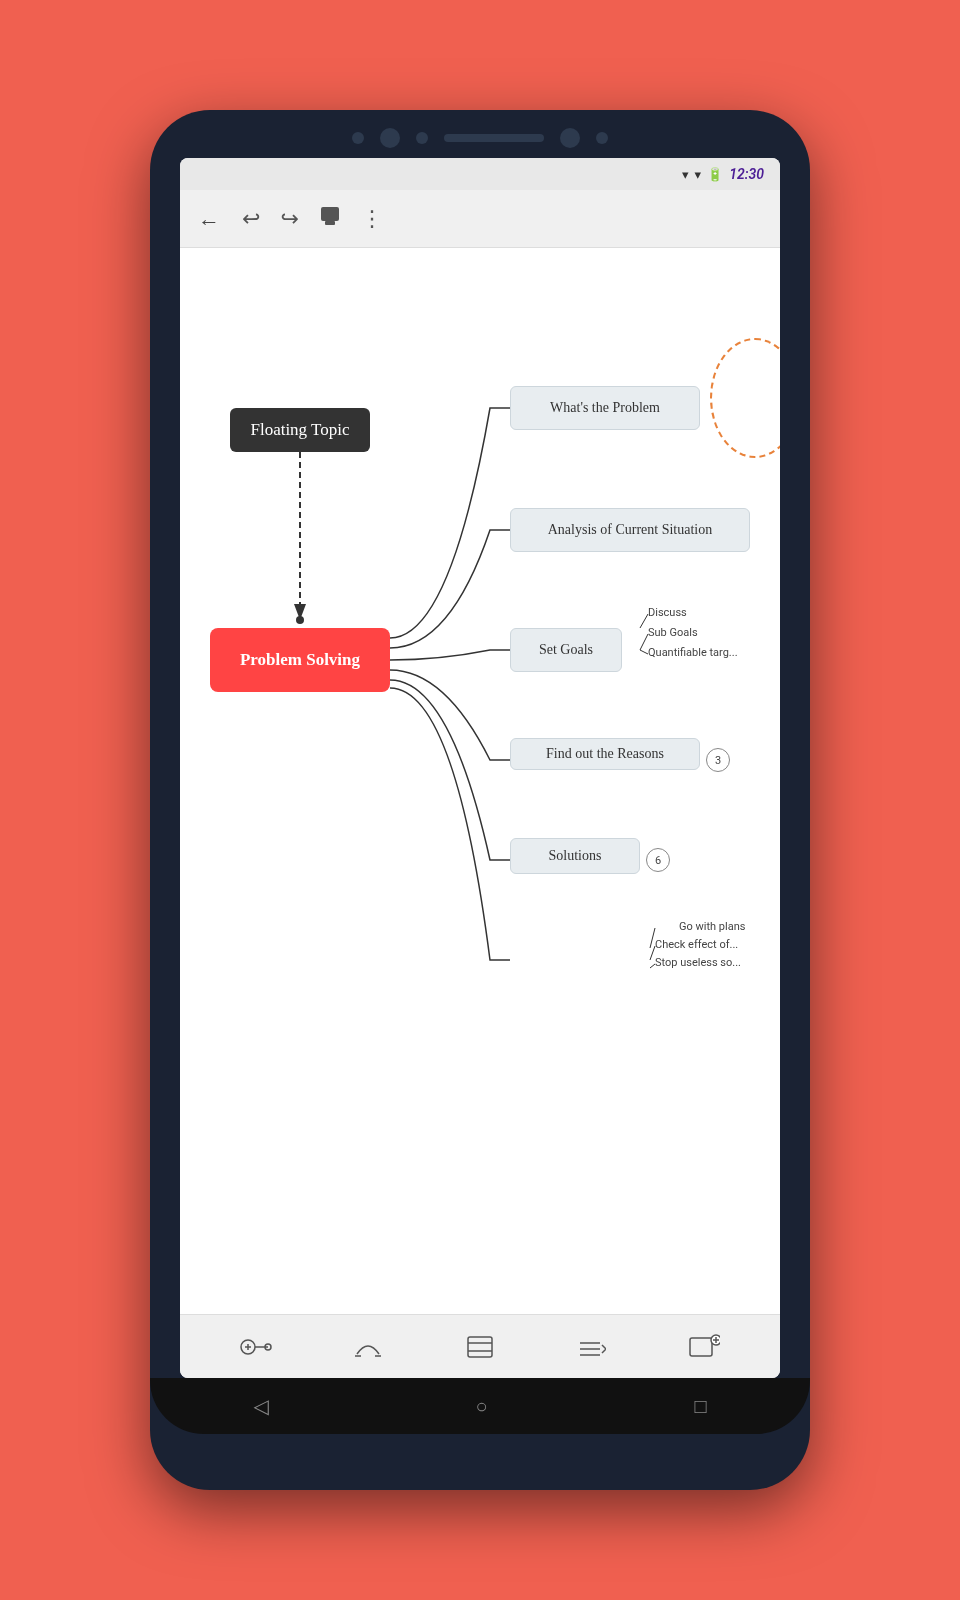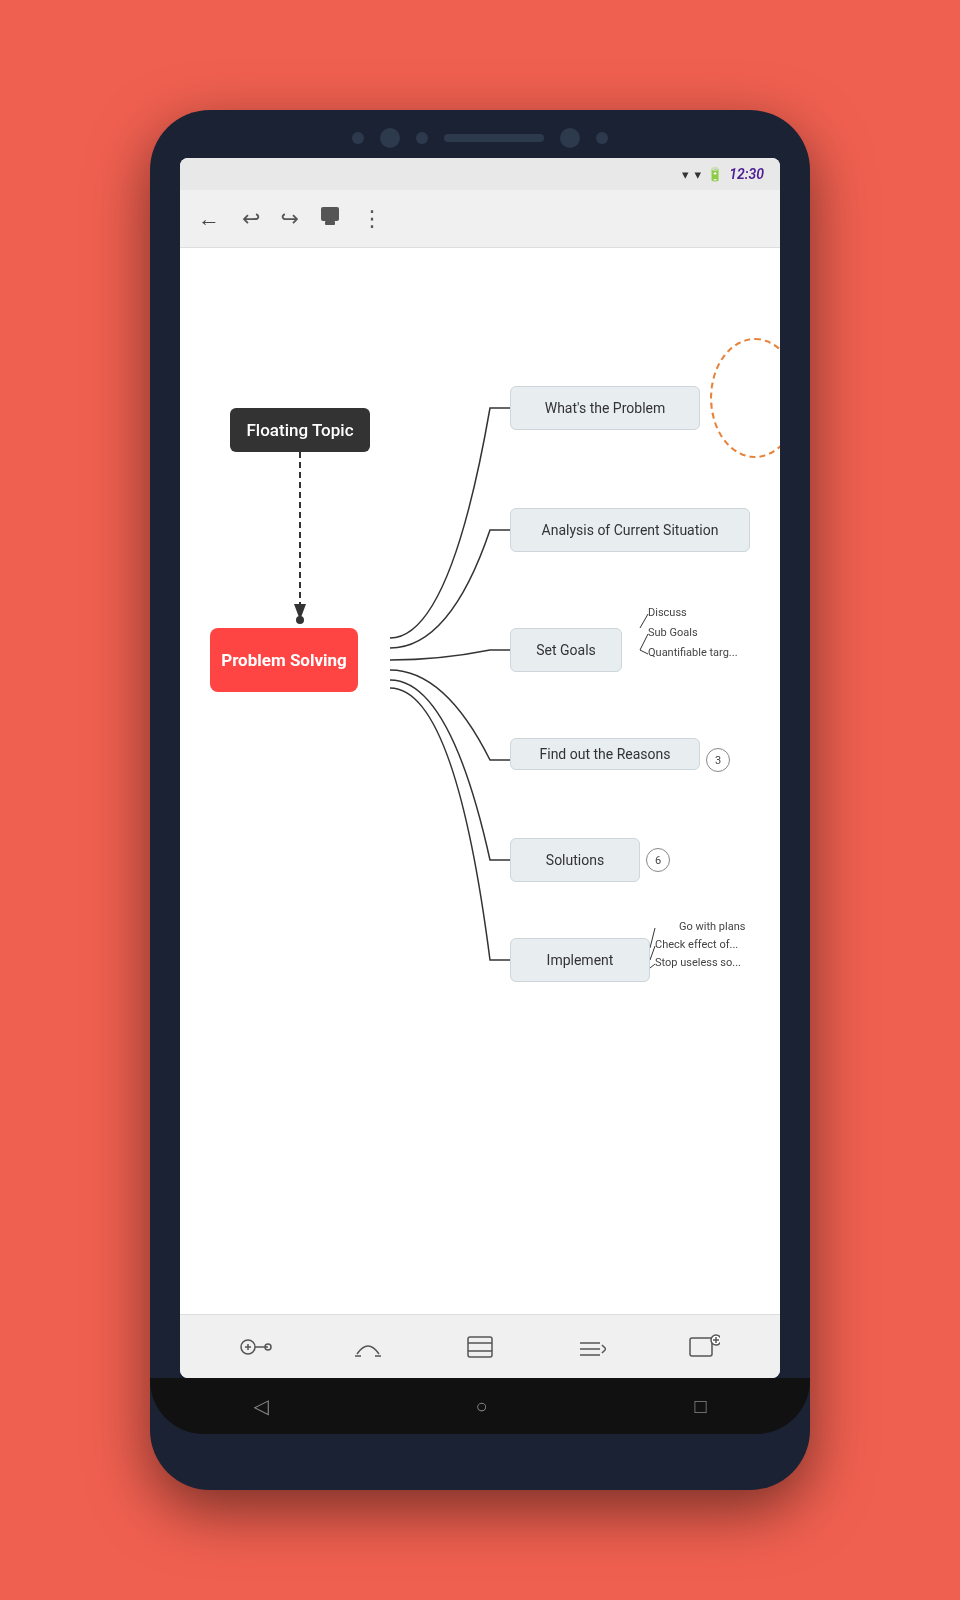--- a/index.html
+++ b/index.html
@@ -186,27 +186,28 @@
       pointer-events: none;
     }
     .node {
       position: absolute;
       border-radius: 6px;
       display: flex;
       align-items: center;
       justify-content: center;
       text-align: center;
       font-size: 14px;
+      font-family: Liberation Serif, serif;
     }
     .node-central {
       background: #f44;
       color: white;
       font-weight: bold;
       font-size: 17px;
-      width: 148px;
+      width: 180px;
       height: 64px;
       border-radius: 8px;
       left: 30px;
       top: 380px;
     }
     .node-floating {
       background: #333;
       color: white;
       font-size: 17px;
       font-weight: 500;
@@ -241,21 +242,21 @@
       top: 380px;
     }
     .node-find {
       width: 190px;
       height: 32px;
       left: 330px;
       top: 490px;
     }
     .node-solutions {
       width: 130px;
-      height: 44px;
+      height: 36px;
       left: 330px;
       top: 590px;
     }
     .node-implement {
       width: 140px;
       height: 44px;
       left: 330px;
       top: 690px;
     }
     
@@ -413,23 +414,20 @@
           <span>3</span>
         </div>
 
         <div class="node node-branch node-solutions">
           <span>Solutions</span>
         </div>
         <div class="badge" style="left:466px; top:600px;">
           <span>6</span>
         </div>
 
-        <div class="node node-branch node-implement">
-          <span>Implement</span>
-        </div>
 
         <div class="sub-node impl-sub1">
           <span>Go with plans</span>
         </div>
         <div class="sub-node impl-sub2">
           <span>Check effect of...</span>
         </div>
         <div class="sub-node impl-sub3">
           <span>Stop useless so...</span>
         </div>

